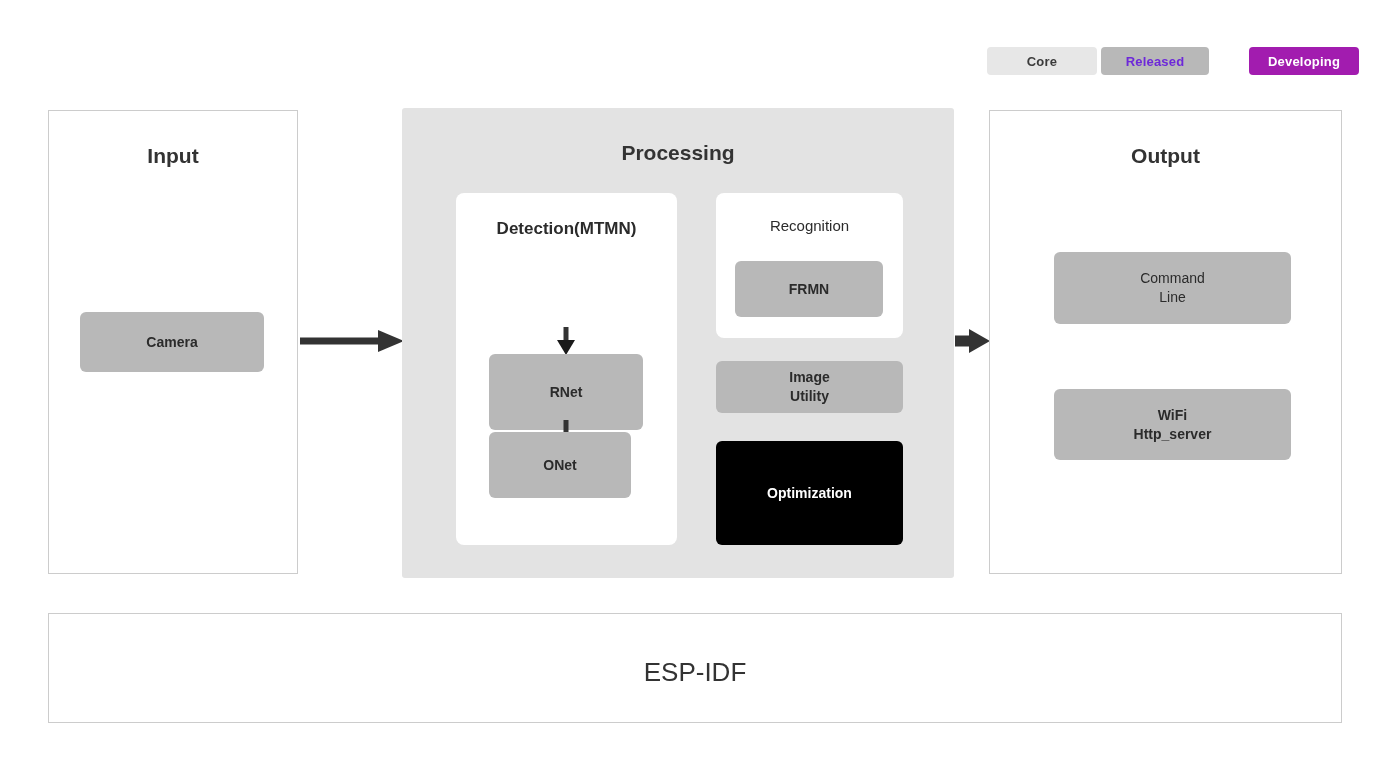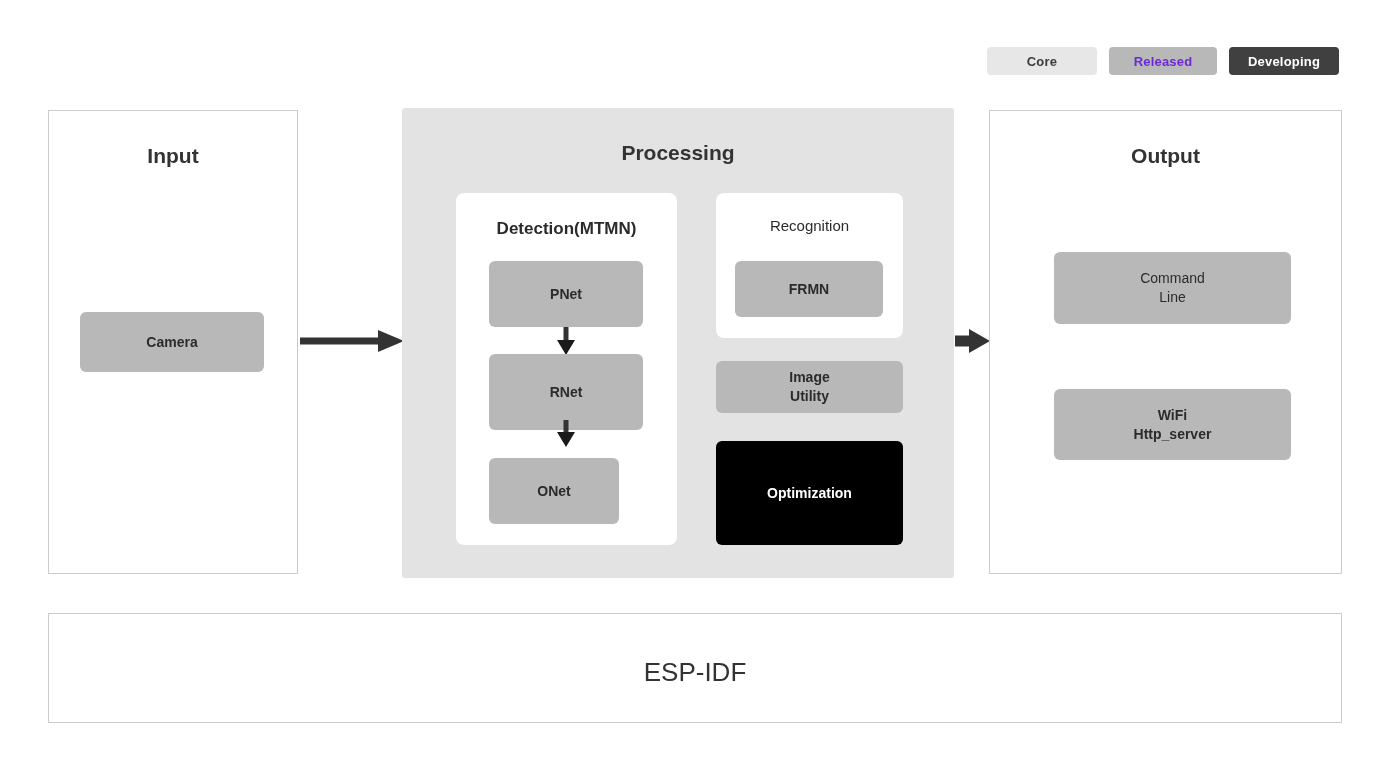--- a/index.html
+++ b/index.html
@@ -21,37 +21,37 @@
   }
 
   
   .legend {
     position: absolute;
     top: 47px;
     left: 987px;
     display: flex;
     flex-direction: row;
     align-items: center;
-    gap: 12px;
+    gap: 4px;
   }
   .legend-chip {
     height: 28px;
     border-radius: 4px;
     display: flex;
     align-items: center;
     justify-content: center;
     font-size: 13px;
     font-weight: bold;
     letter-spacing: 0.2px;
     padding: 0 18px;
     box-sizing: border-box;
   }
   .chip-core   { background: #e7e7e7; color: #3b3b3b; min-width: 110px; }
   .chip-rel    { background: #b8b8b8; color: #6d28d9; min-width: 108px; }
-  .chip-dev    { background: #404040; color: #ffffff; min-width: 110px; }
+  .chip-dev    { background: #a21caf; color: #ffffff; min-width: 110px; margin-left: 36px; }
 
   
   .panel {
     position: absolute;
     box-sizing: border-box;
     background: #ffffff;
     border: 1px solid #cccccc;
   }
   .panel-input      { left: 48px;  top: 110px; width: 250px;  height: 464px; }
   .panel-output     { left: 989px; top: 110px; width: 353px;  height: 464px; }
@@ -126,21 +126,21 @@
   }
   .card-detection .card-title {
     top: 26px; font-size: 17px; font-weight: bold;
   }
   .card-recognition .card-title {
     top: 24px; font-size: 15px; font-weight: normal;
   }
 
   .box-pnet { left: 489px; top: 261px; width: 154px; height: 66px; font-size: 14px; font-weight: bold; }
   .box-rnet { left: 489px; top: 354px; width: 154px; height: 76px; font-size: 14px; font-weight: bold; }
-  .box-onet { left: 489px; top: 458px; width: 130px; height: 66px; font-size: 14px; font-weight: bold; }
+  .box-onet { left: 489px; top: 432px; width: 142px; height: 66px; font-size: 14px; font-weight: bold; }
 
   .box-frmn  { left: 735px; top: 261px; width: 148px; height: 56px; font-size: 14px; font-weight: bold; }
   .box-imgutil { left: 716px; top: 361px; width: 187px; height: 52px; font-size: 14px; font-weight: bold; }
   .box-optim   { left: 716px; top: 441px; width: 187px; height: 104px; font-size: 14px; font-weight: bold; }
 
   
   .box-cmdline { left: 1054px; top: 252px; width: 237px; height: 72px; font-size: 14px; font-weight: normal; }
   .box-wifi    { left: 1054px; top: 389px; width: 237px; height: 71px; font-size: 14px; font-weight: bold; border-radius: 6px; }
 
   
@@ -174,21 +174,20 @@
     <polygon points="78,4 104,15 78,26" fill="#333333"></polygon>
   </svg>
 
   <div class="panel-processing">
     <div class="panel-title">Processing</div>
   </div>
 
   <div class="card card-detection">
     <div class="card-title">Detection(MTMN)</div>
   </div>
-  <div class="node node-released box-pnet">PNet</div>
   <svg class="arrow-v" style="left:554px; top:327px;" width="24" height="28" viewBox="0 0 24 28">
     <line x1="12" y1="0" x2="12" y2="15" stroke="#333333" stroke-width="5"></line>
     <polygon points="3,13 21,13 12,28" fill="#1a1a1a"></polygon>
   </svg>
   <div class="node node-released box-rnet">RNet</div>
   <svg class="arrow-v" style="left:554px; top:420px;" width="24" height="27" viewBox="0 0 24 27">
     <line x1="12" y1="0" x2="12" y2="14" stroke="#333333" stroke-width="5"></line>
     <polygon points="3,12 21,12 12,27" fill="#1a1a1a"></polygon>
   </svg>
   <div class="node node-released box-onet">ONet</div>

